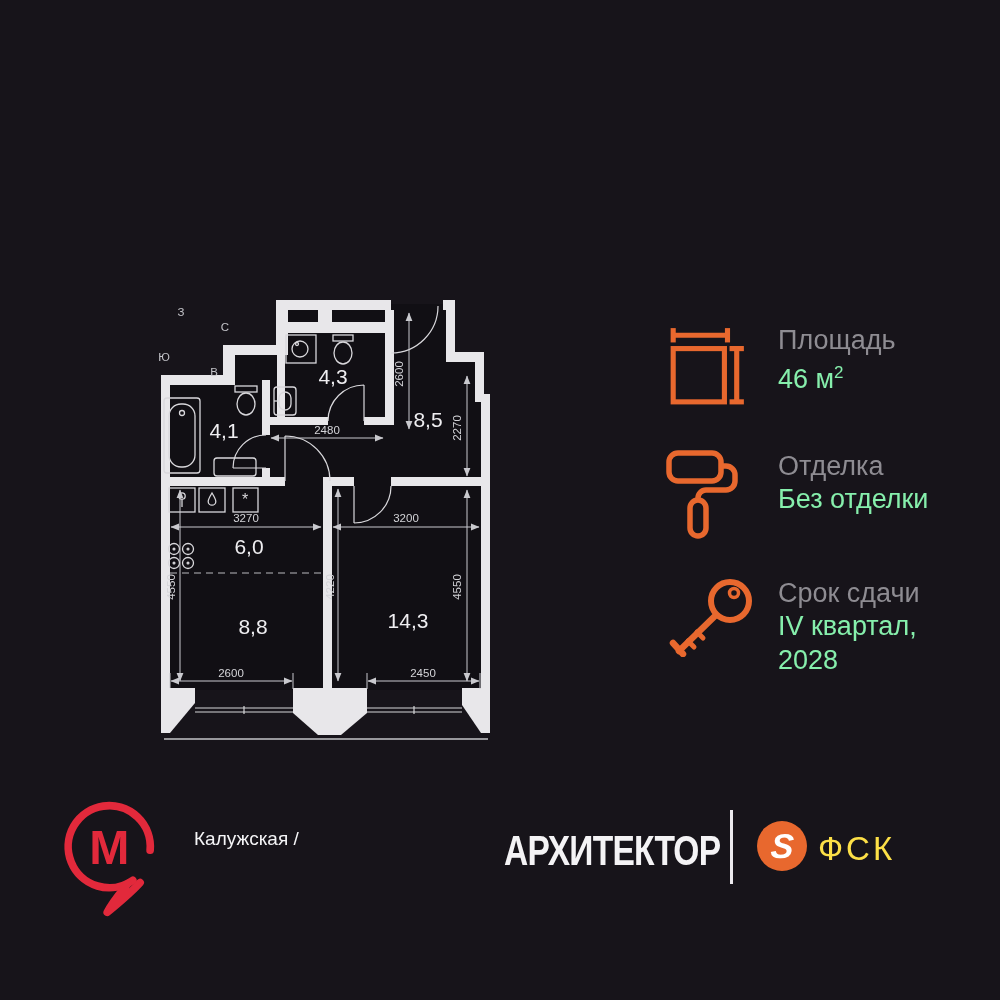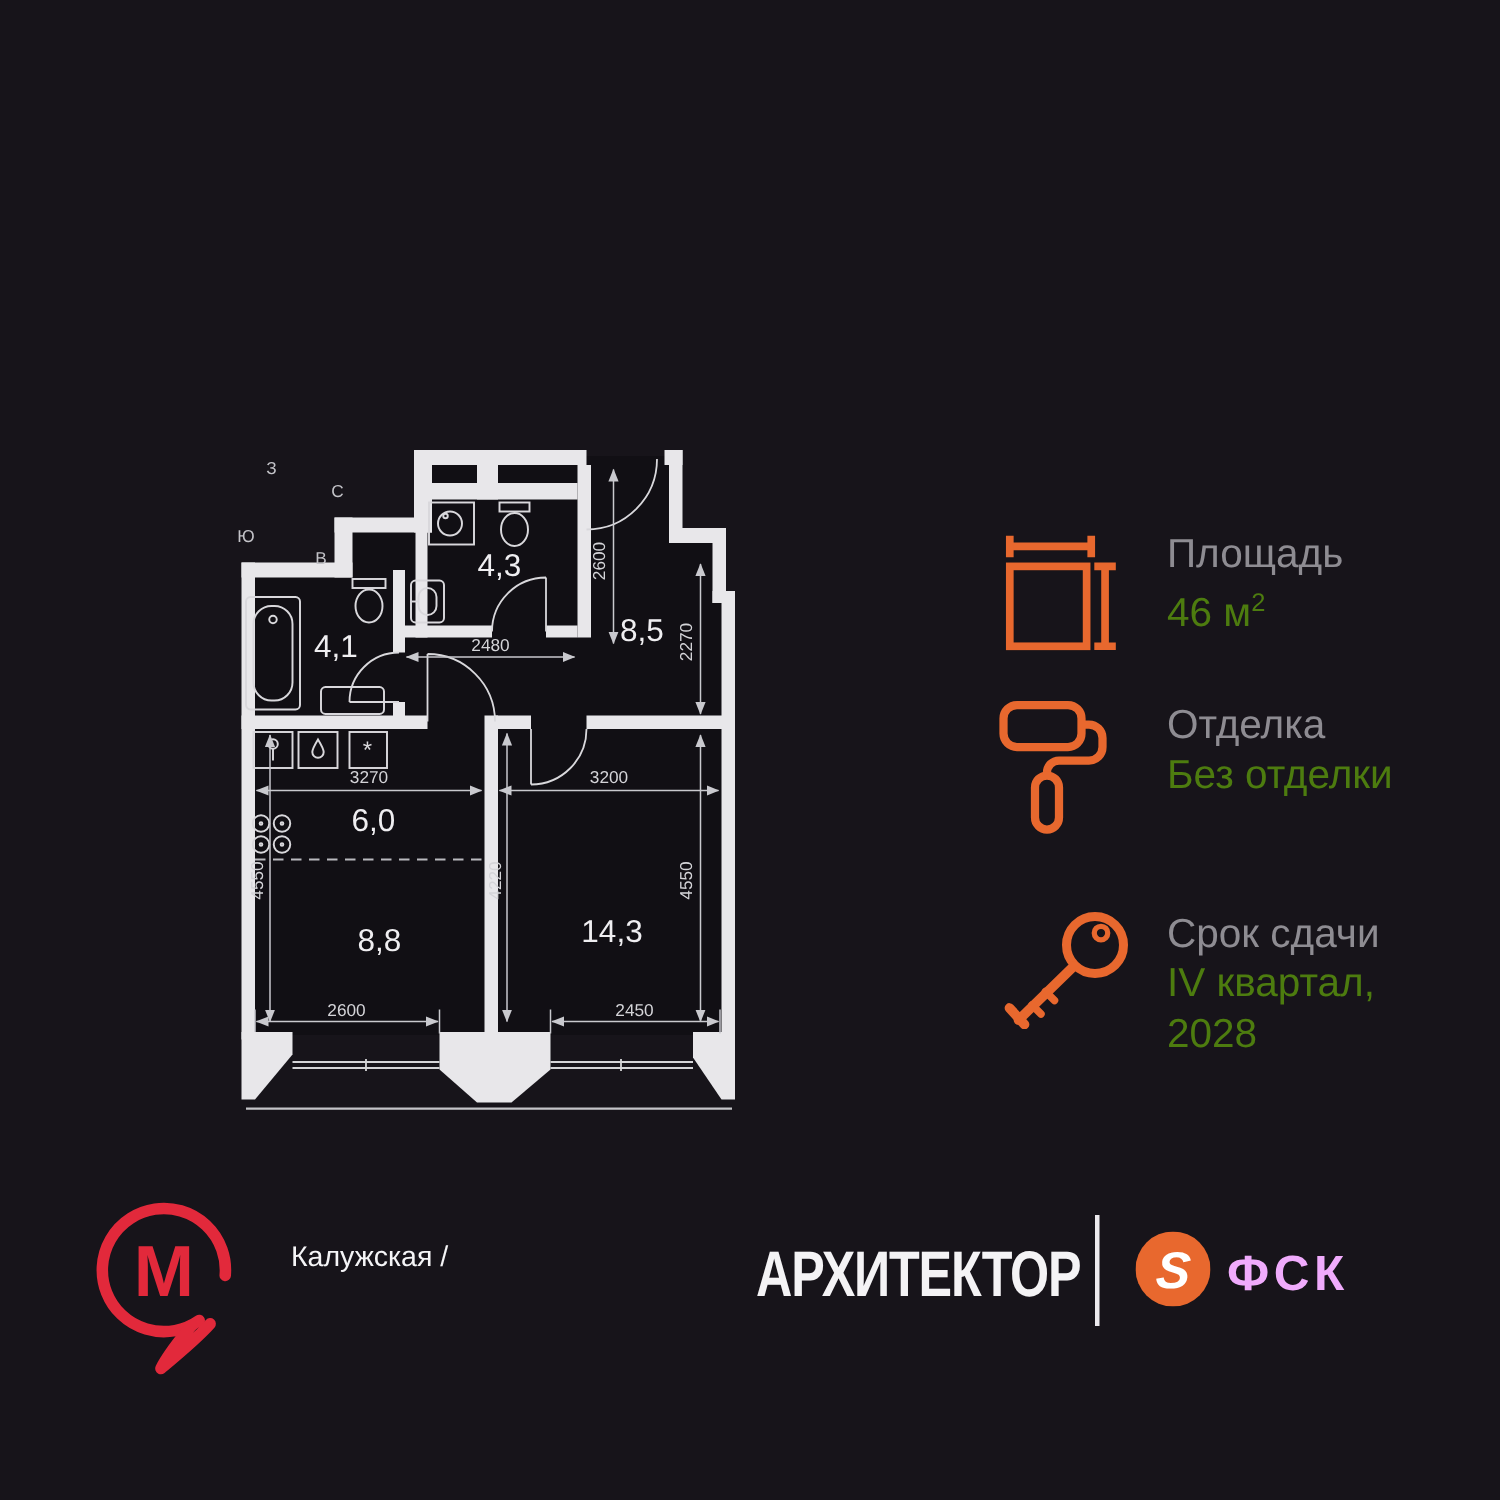--- a/index.html
+++ b/index.html
@@ -1,30 +1,30 @@
 <!DOCTYPE html>
 <html><head>
 <meta charset="utf-8">
 <style>
   html,body{margin:0;padding:0;background:#0b0a0d;}
   #stage{position:relative;width:1000px;height:1000px;background:#17141a;overflow:hidden;
          font-family:"Liberation Sans", sans-serif;}
   .abs{position:absolute;}
   
-  .info-item{position:absolute;left:666px;display:flex;align-items:flex-start;margin-top:29px;}
+  .info-item{position:absolute;left:666px;display:flex;align-items:flex-start;}
   .info-icon{width:84px;flex:0 0 84px;}
   .info-text{margin-left:28px;}
   .info-label{font-size:27px;color:#8e8c92;line-height:32px;}
-  .info-value{font-size:27px;color:#4d7c0f;line-height:34px;}
+  .info-value{font-size:27px;color:#86efac;line-height:34px;}
   .info-value sup{font-size:17px;}
   
   .stations{font-size:19px;color:#f5f5f7;line-height:33px;}
   .devlogo{font-size:43px;font-weight:700;color:#f4f3f5;letter-spacing:-1px;
            transform:scaleX(0.78);transform-origin:left center;white-space:nowrap;}
-  .brandname{font-size:33px;font-weight:700;color:#f0abfc;letter-spacing:3px;}
+  .brandname{font-size:33px;font-weight:400;color:#fde047;letter-spacing:3px;}
   .divider{width:3px;height:74px;background:#eceaee;}
   svg text{font-family:"Liberation Sans", sans-serif;}
 </style>
 </head>
 <body>
 
 <div id="stage">
 
   <div class="abs" style="left:158px;top:290px;width:345px;height:462px;">
   <svg width="345" height="462" viewBox="0 0 345 462" style="overflow:visible">
@@ -193,21 +193,21 @@
         <line x1="62" y1="24" x2="76" y2="24"></line>
           <line x1="62" y1="76" x2="76" y2="76"></line>
       </svg>
     </div>
     <div class="info-text">
       <div class="info-label">Площадь</div>
       <div class="info-value"><span>46 м</span><sup>2</sup></div>
     </div>
   </div>
 
-  <div class="info-item" style="top:438px;">
+  <div class="info-item" style="top:450px;">
     <div class="info-icon">
       <svg width="76" height="90" viewBox="0 0 76 90" fill="none" stroke="#E8682E" stroke-width="5.5">
         <rect x="3" y="3" width="52" height="28" rx="9"></rect>
         <path d="M 55,16 H 60 a9,9 0 0 1 9,9 v 6 a9,9 0 0 1 -9,9 H 40 a8,8 0 0 0 -8,8 v 2"></path>
         <rect x="24" y="50" width="16" height="36" rx="8"></rect>
       </svg>
     </div>
     <div class="info-text">
       <div class="info-label">Отделка</div>
       <div class="info-value">Без отделки</div>

